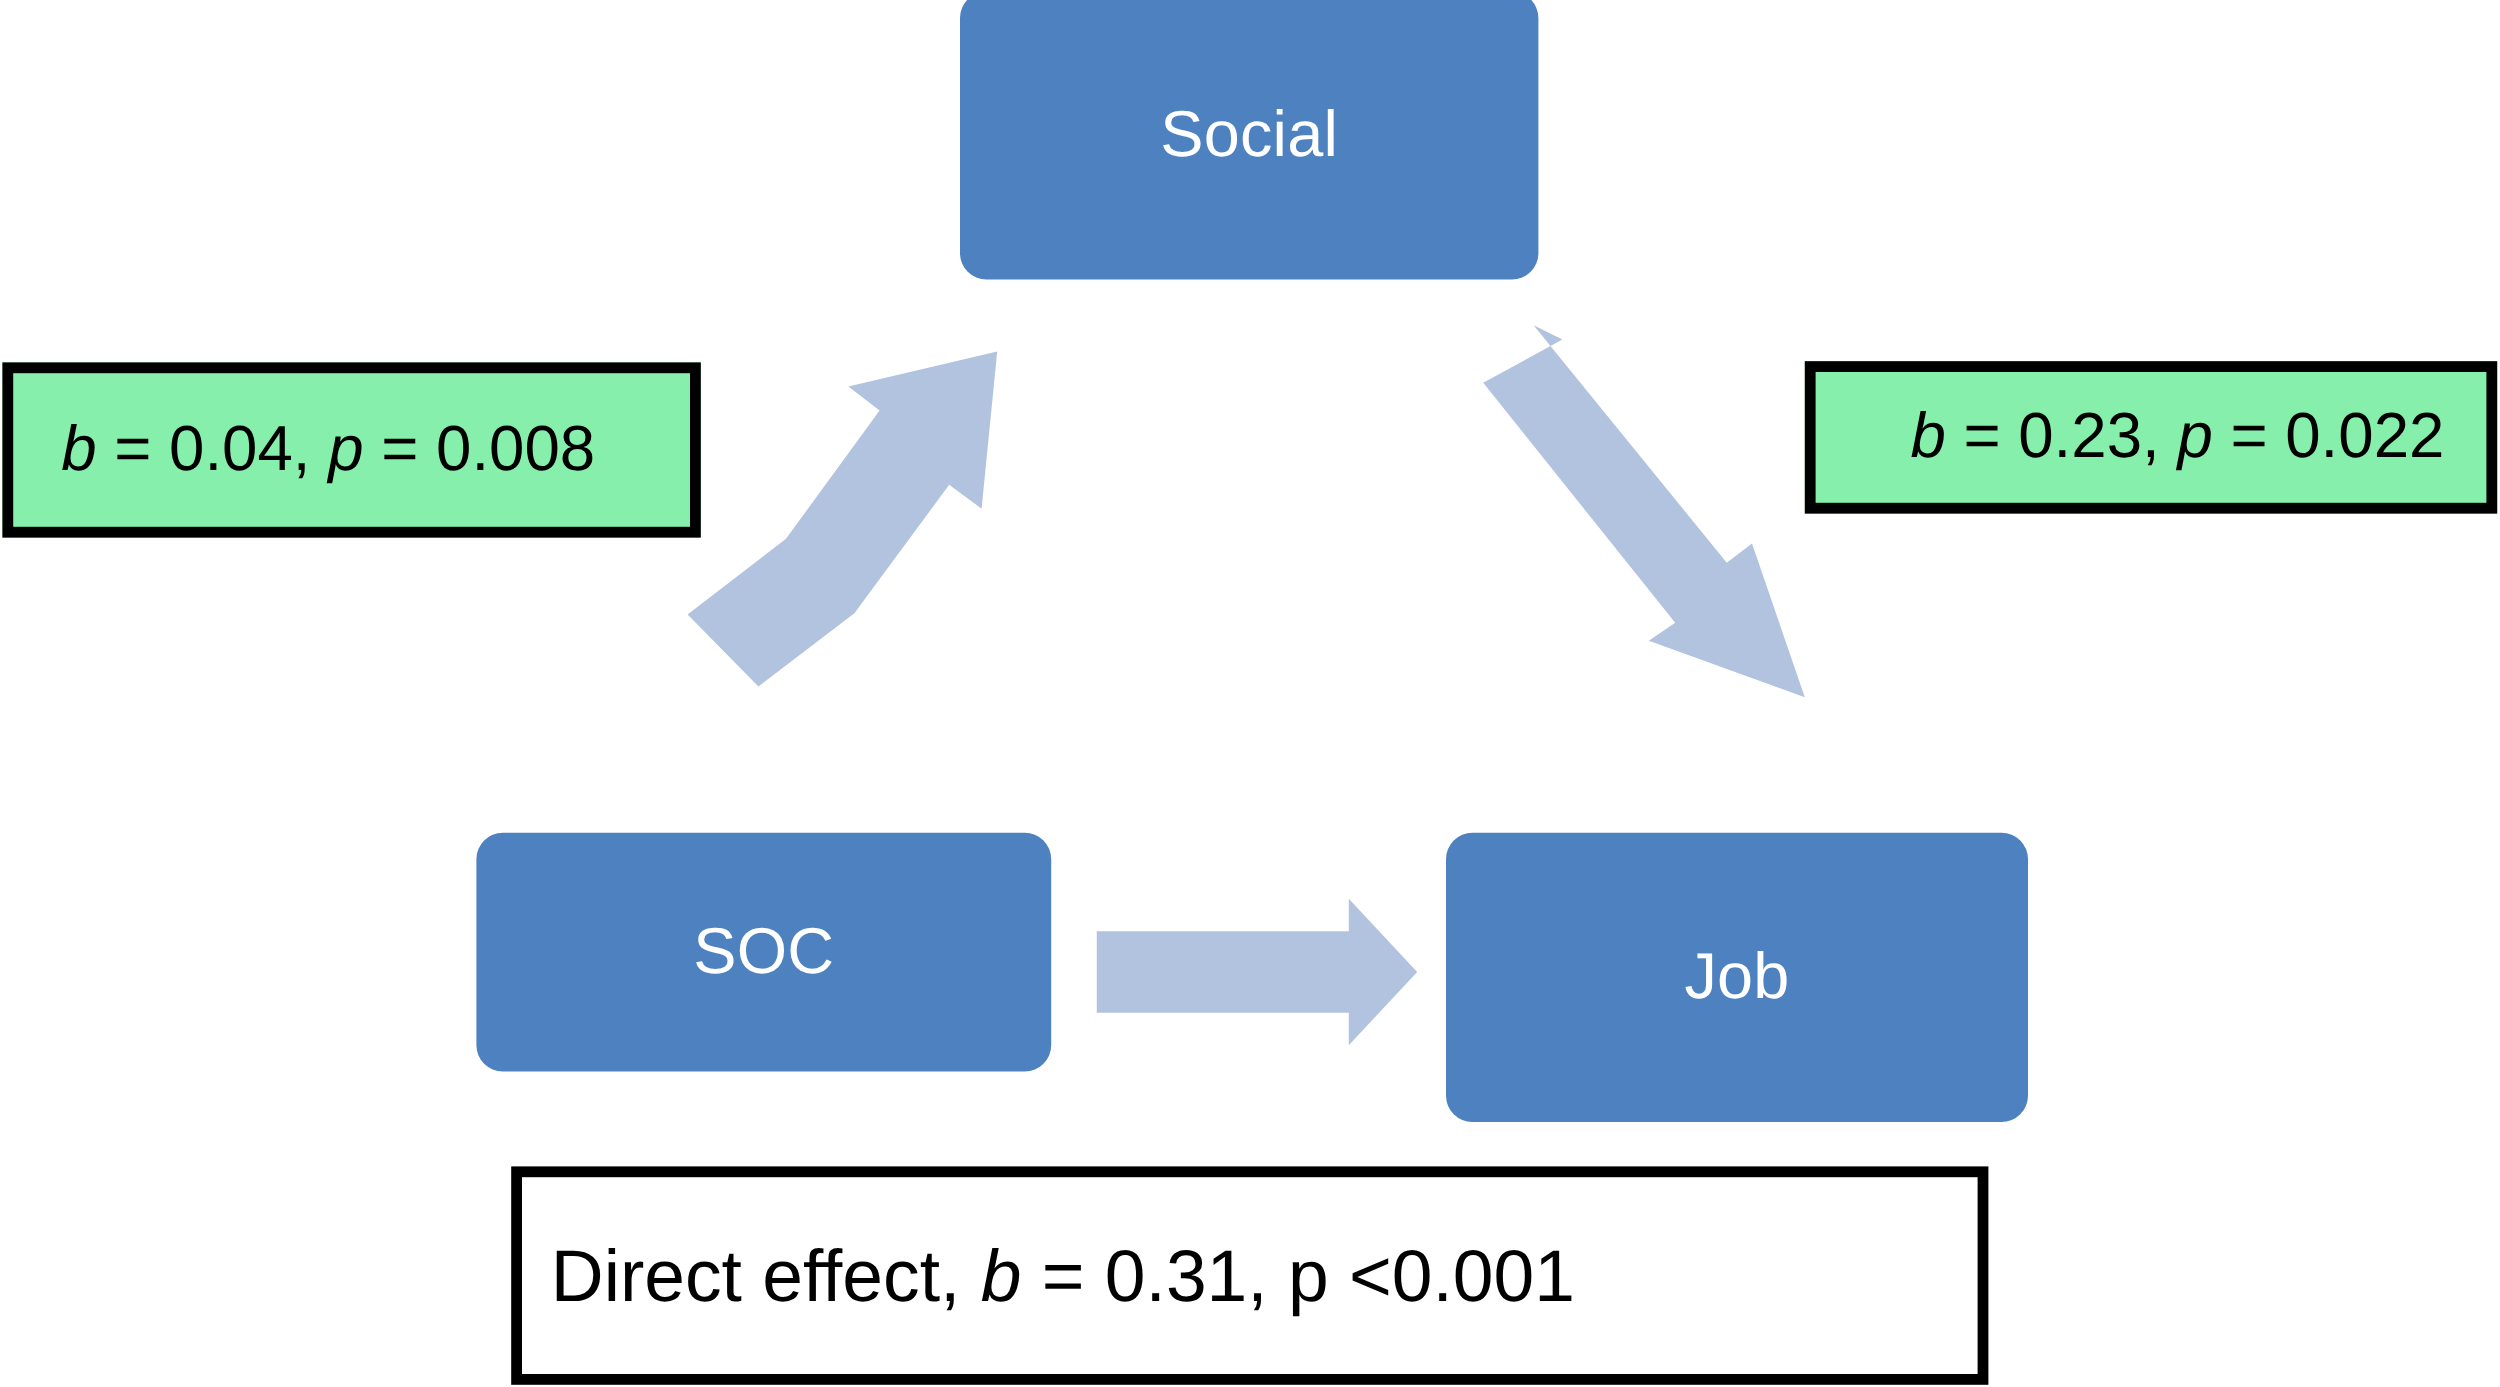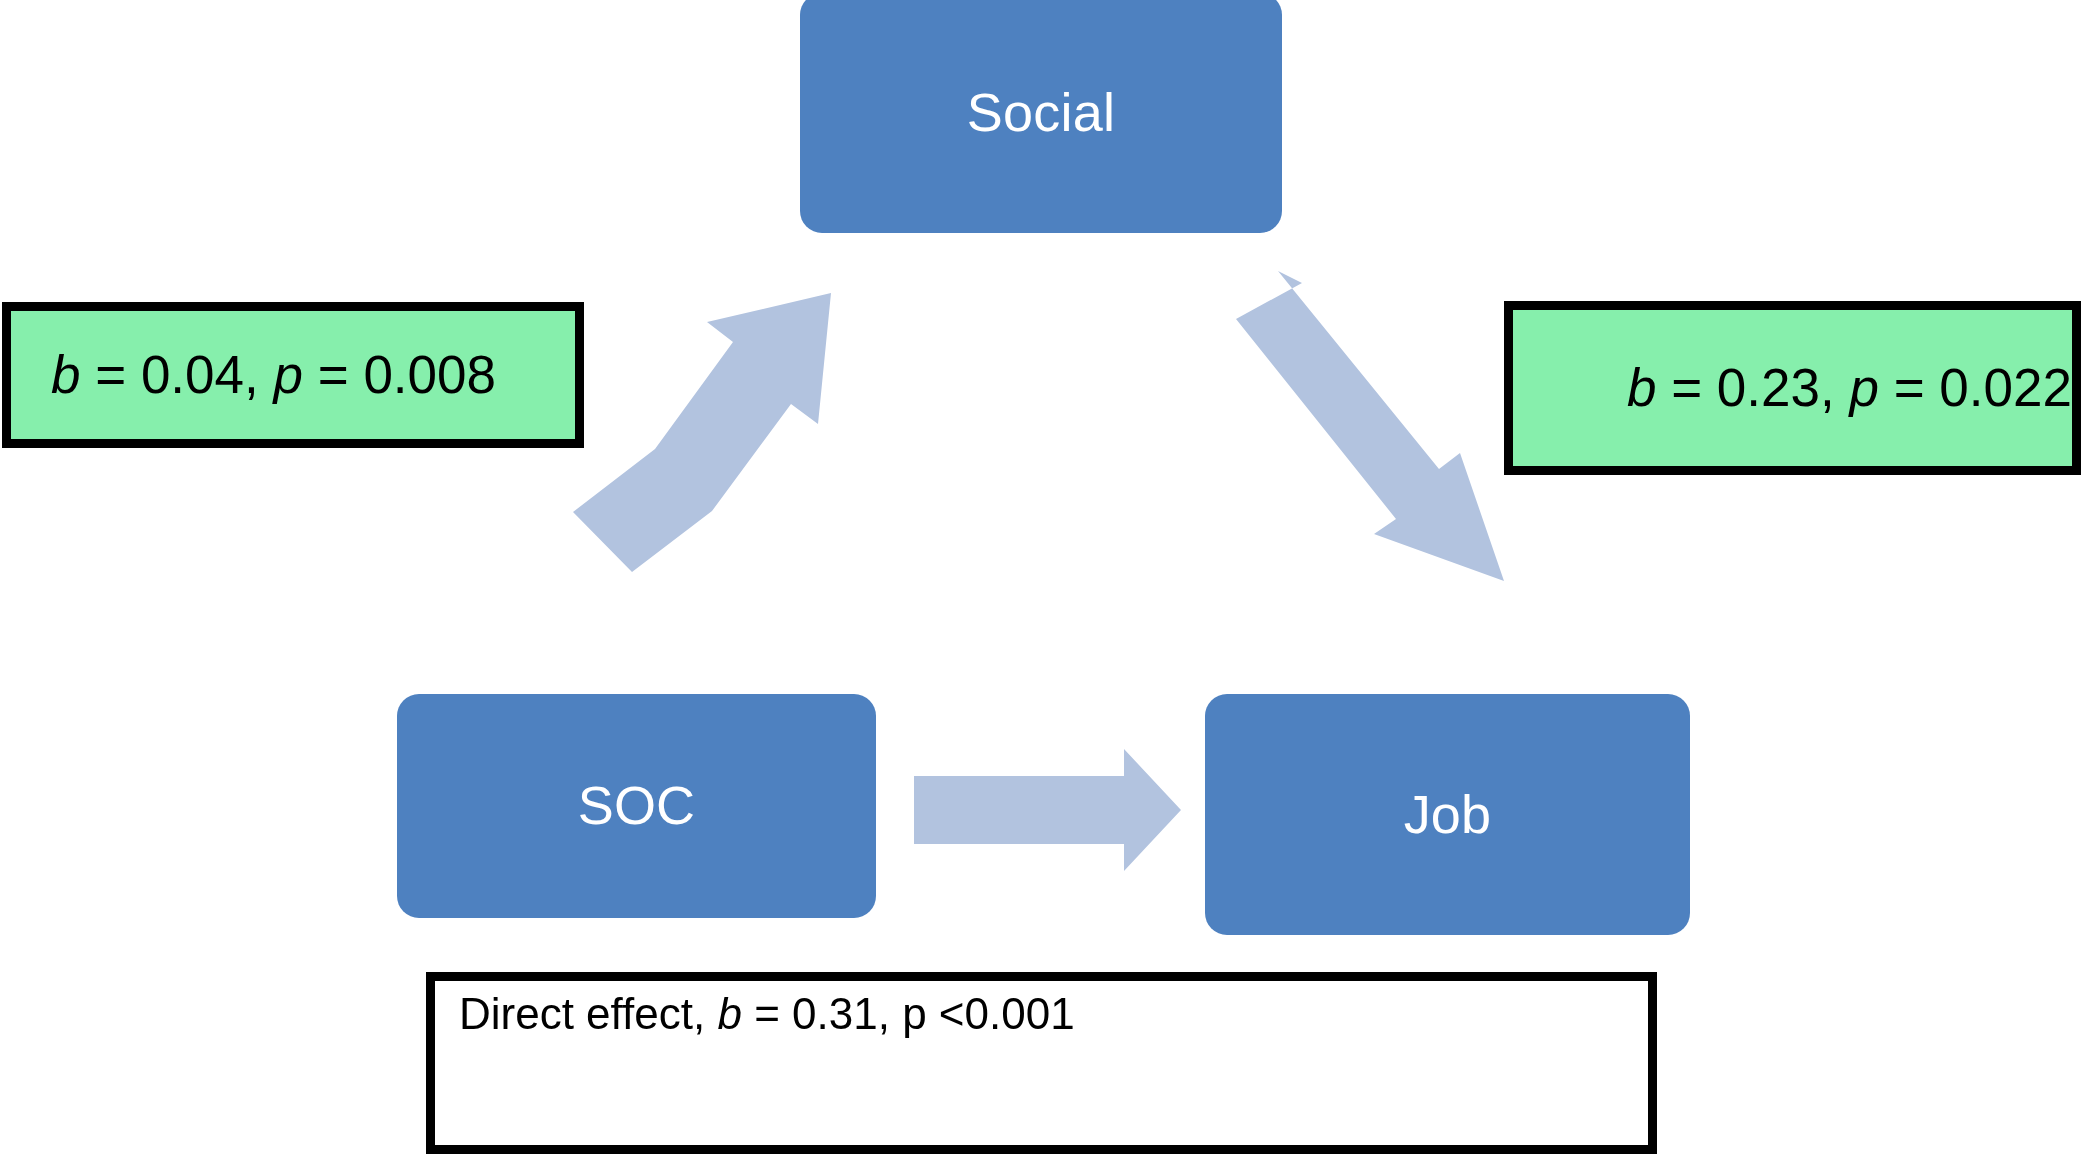--- a/index.html
+++ b/index.html
@@ -35,21 +35,21 @@
     box-sizing: border-box;
     -webkit-font-smoothing: antialiased;
   }
   .node span { display: block; }
 
   #node-social-learning {
     left: 800px;  top: -7px;   width: 482px; height: 240px;
     border-radius: 22px;
   }
   #node-soc {
-    left: 397px;  top: 694px;  width: 479px; height: 224px;
+    left: 397px;  top: 694px;  width: 479px; height: 199px;
   }
   #node-job-control {
     left: 1205px; top: 694px;  width: 485px; height: 241px;
   }
 
   
   .statbox {
     position: absolute;
     background: #86efac;
     border: 9px solid #000000;
@@ -62,36 +62,37 @@
     white-space: nowrap;
   }
   .statbox i { font-style: italic; }
 
   #label-a-path {
     left: 2px; top: 302px; width: 582px; height: 146px;
     justify-content: flex-start;
     padding-left: 40px;
   }
   #label-b-path {
-    left: 1504px; top: 301px; width: 577px; height: 174px;
-    justify-content: flex-end;
+    left: 1504px; top: 301px; width: 577px; height: 127px;
+    justify-content: center;
     padding-left: 44px;
   }
 
   #label-effects {
     position: absolute;
     left: 426px; top: 972px; width: 1231px; height: 182px;
     background: #ffffff;
     border: 9px solid #000000;
     box-sizing: border-box;
     display: flex;
     flex-direction: column;
+    justify-content: center;
     padding-left: 24px;
     color: #000000;
-    font-size: 44px;
+    font-size: 61px;
     line-height: 1.52;
     white-space: nowrap;
   }
   #label-effects i { font-style: italic; }
 
   
   .arrow-svg {
     position: absolute;
     left: 0; top: 0;
     width: 2083px; height: 1156px;

